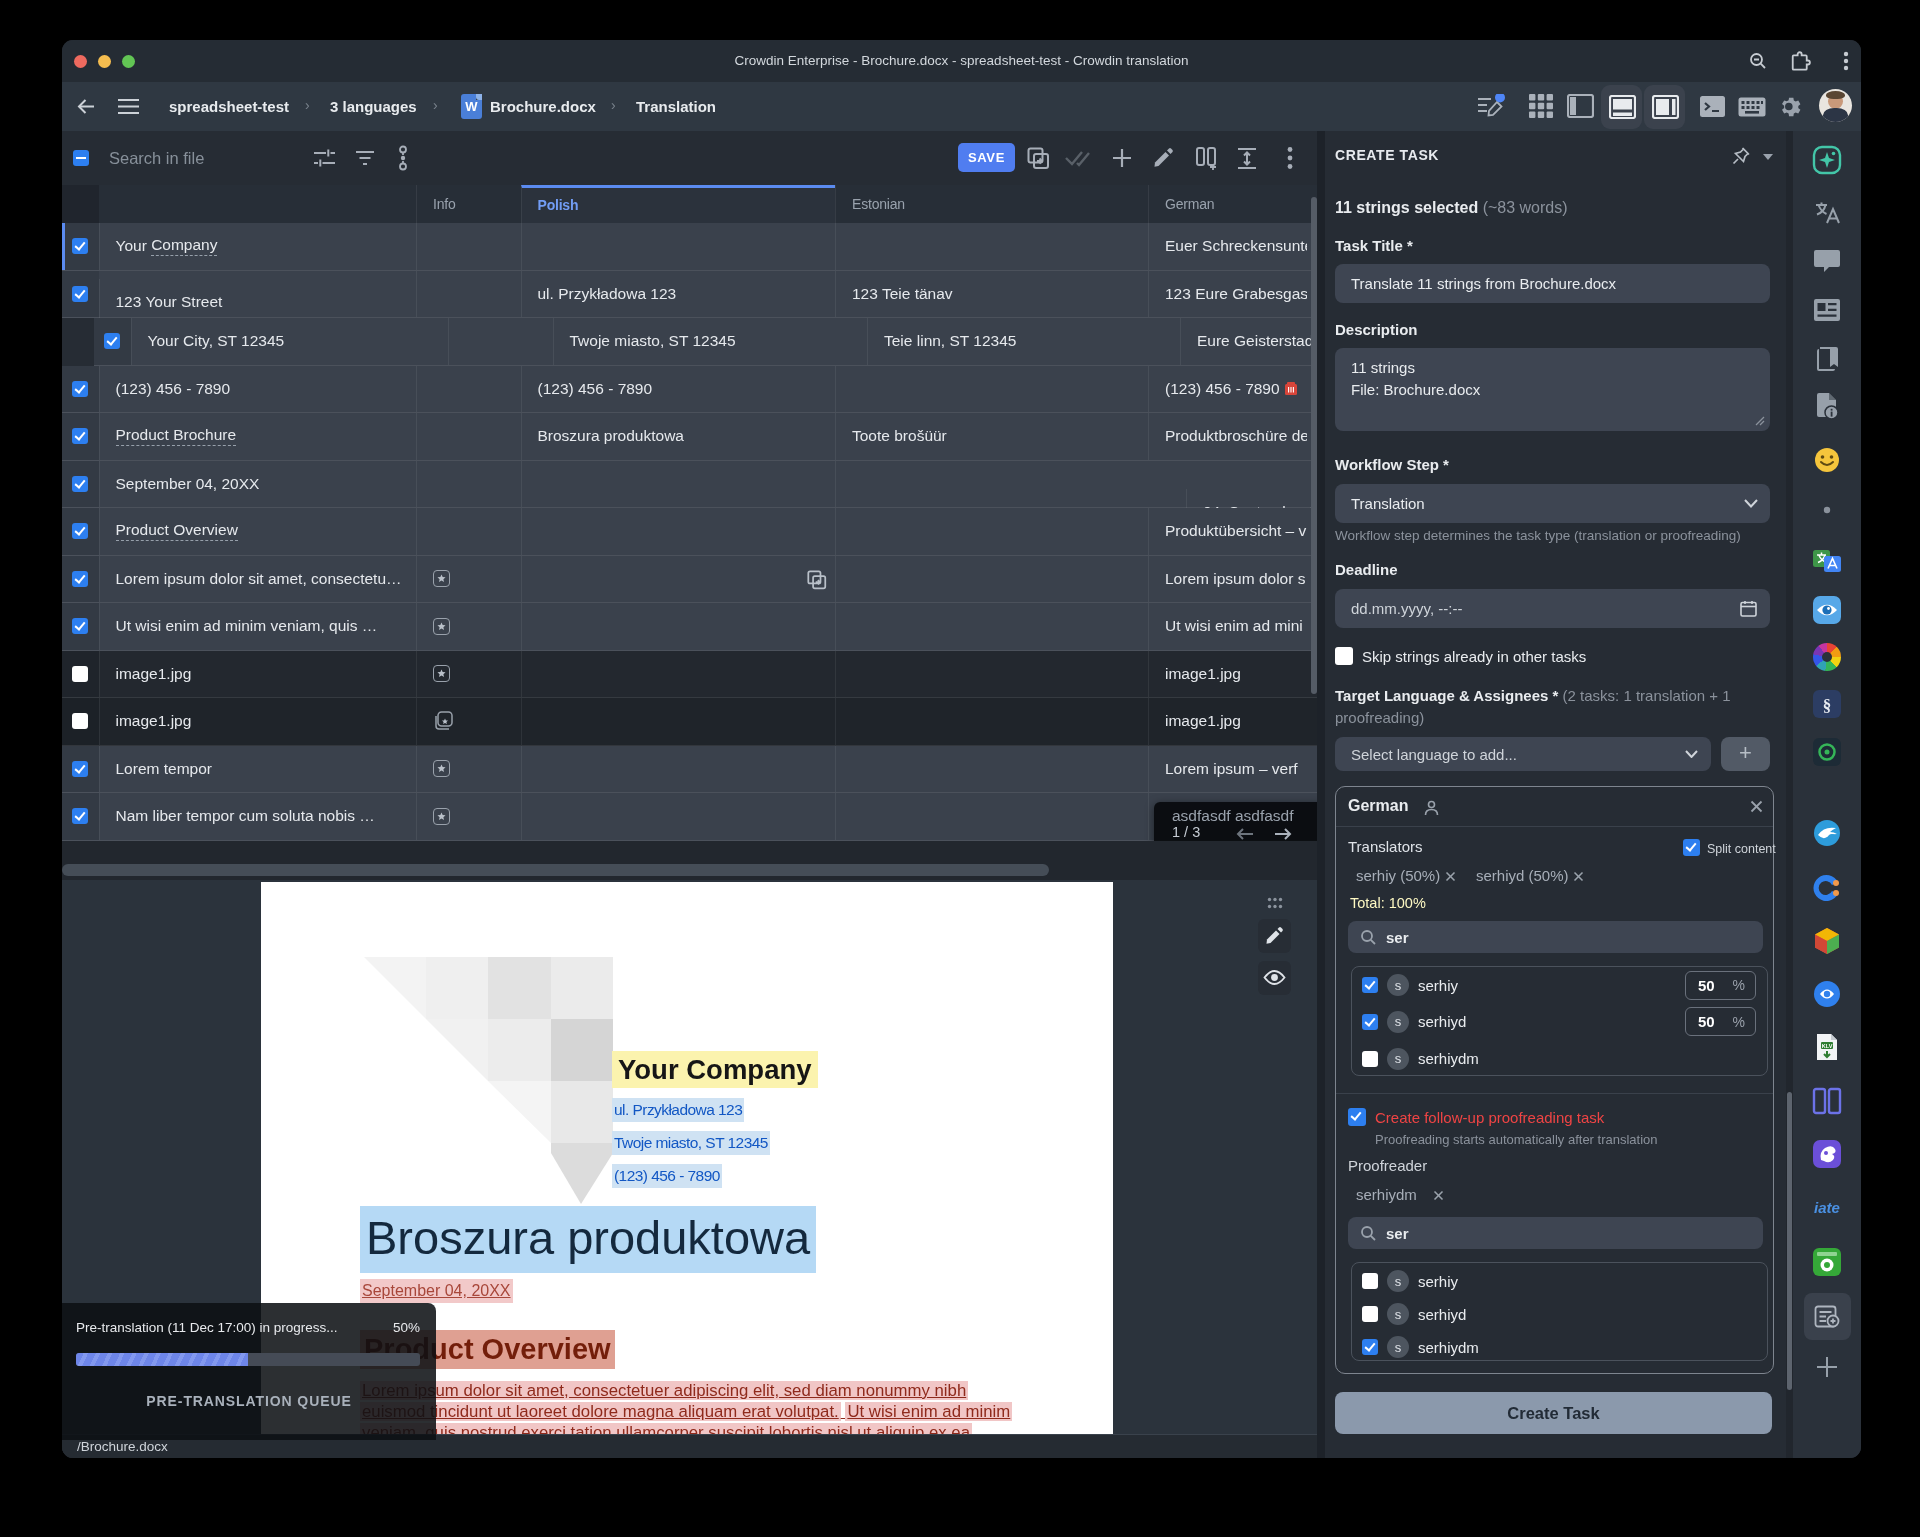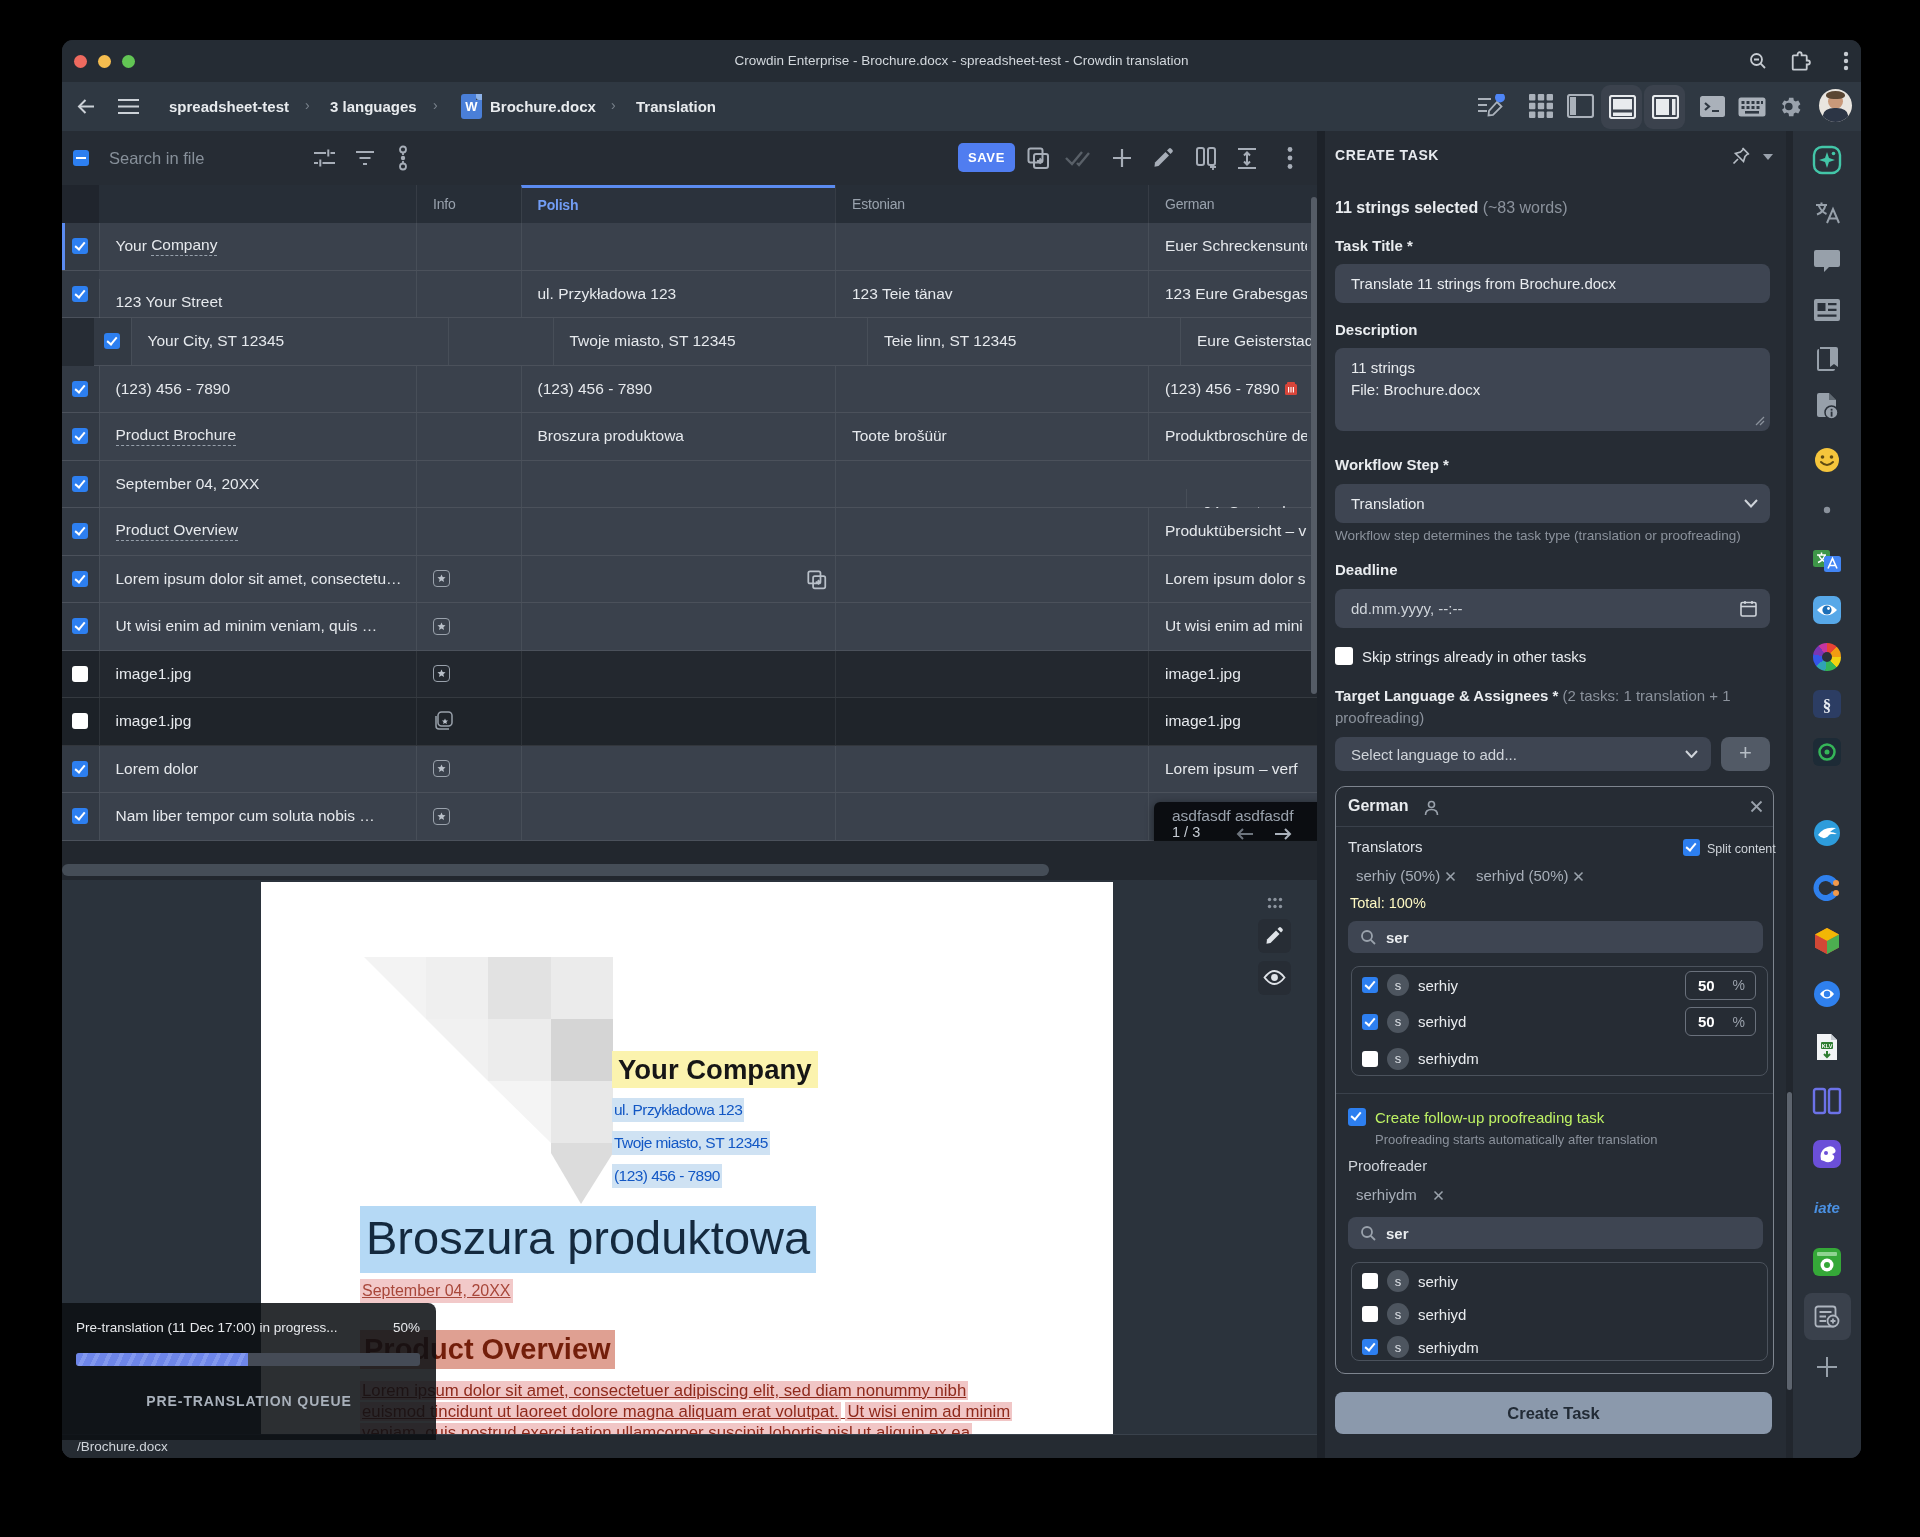--- a/index.html
+++ b/index.html
@@ -390,21 +390,21 @@
             </svg>
           </div>
         <div class="cell gridv" style="left:458.5px;width:314.5px;"></div>
         <div class="cell gridv" style="left:773px;width:313px;"></div>
         <div class="cell gridv" style="left:1086px;width:159px;padding-right:0;">image1.jpg</div>
       </div>
       <div class="row lt" style="top:614.5px;">
         <div class="cbcell">
             <span class="cb on"></span>
           </div>
-        <div class="cell gridv" style="left:36.5px;width:317.5px;">Lorem dolor</div>
+        <div class="cell gridv" style="left:36.5px;width:317.5px;">Lorem tempor</div>
         <div class="cell gridv" style="left:354px;width:104.5px;">
             <span class="infoic">
               <svg width="9" height="9" viewBox="0 0 10 10">
                 <path d="M5 0.5 L6.3 3.4 L9.5 3.7 L7.1 5.8 L7.8 9 L5 7.3 L2.2 9 L2.9 5.8 L0.5 3.7 L3.7 3.4 Z" fill="#b9c0c9"></path>
               </svg>
             </span>
           </div>
         <div class="cell gridv" style="left:458.5px;width:314.5px;"></div>
         <div class="cell gridv" style="left:773px;width:313px;"></div>
         <div class="cell gridv" style="left:1086px;width:159px;padding-right:0;">Lorem ipsum – verf</div>
@@ -588,21 +588,21 @@
               </span>
             </div>
           <div class="urow" style="top:73.4px;">
               <span class="cb off"></span>
               <span class="avatar">s</span>
               <span class="uname">serhiydm</span>
             </div>
         </div>
         <div class="abs" style="left:0;top:306px;width:100%;height:1px;background:#3a414b;"></div>
         <span class="cb on abs" style="left:12px;top:321px;width:18px;height:18px;"></span>
-        <div class="abs" style="left:39px;top:322px;color:#bef264;font-size:15px;">Create follow-up proofreading task</div>
+        <div class="abs" style="left:39px;top:322px;color:#ef4444;font-size:15px;">Create follow-up proofreading task</div>
         <div class="abs" style="left:39px;top:345px;color:#8b929c;font-size:13px;">Proofreading starts automatically after translation</div>
         <div class="abs" style="left:12px;top:370px;color:#cfd4da;font-size:15px;">Proofreader</div>
         <div class="ptag" style="left:20px;top:399px;">serhiydm</div>
         <svg class="abs" style="left:97px;top:403px;" width="11" height="11" viewBox="0 0 11 11" stroke="#9aa2ac" stroke-width="1.6">
             <line x1="1.5" y1="1.5" x2="9.5" y2="9.5"></line>
             <line x1="9.5" y1="1.5" x2="1.5" y2="9.5"></line>
           </svg>
         <div class="pinput" style="left:12px;top:430px;width:415px;height:32px;padding-left:38px;font-weight:700;">ser</div>
         <svg class="abs" style="left:24px;top:438px;" width="17" height="17" viewBox="0 0 17 17" fill="none" stroke="#9aa2ac" stroke-width="1.8">
             <circle cx="7" cy="7" r="5"></circle>

